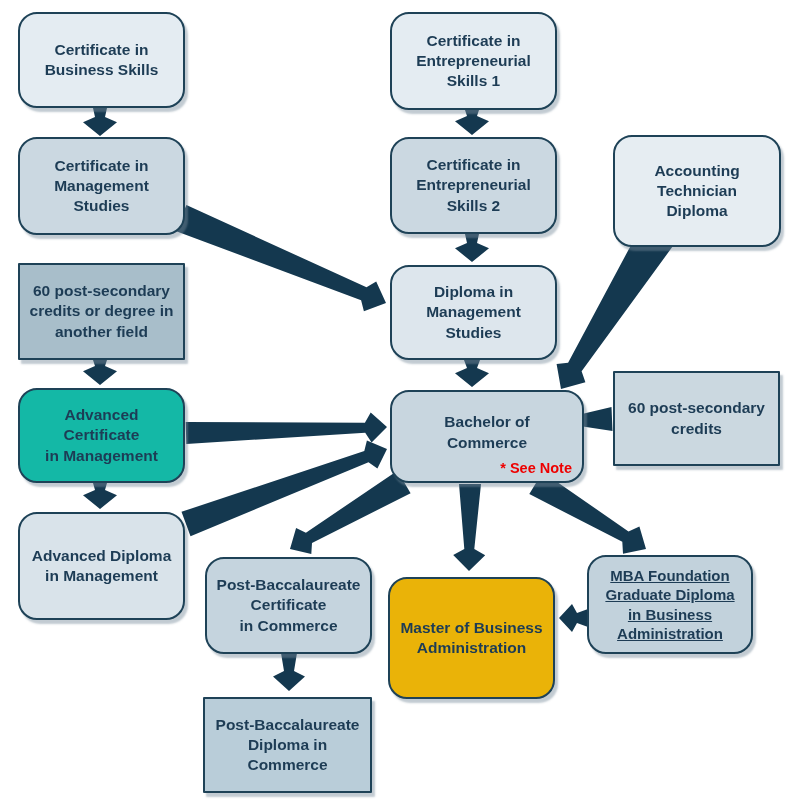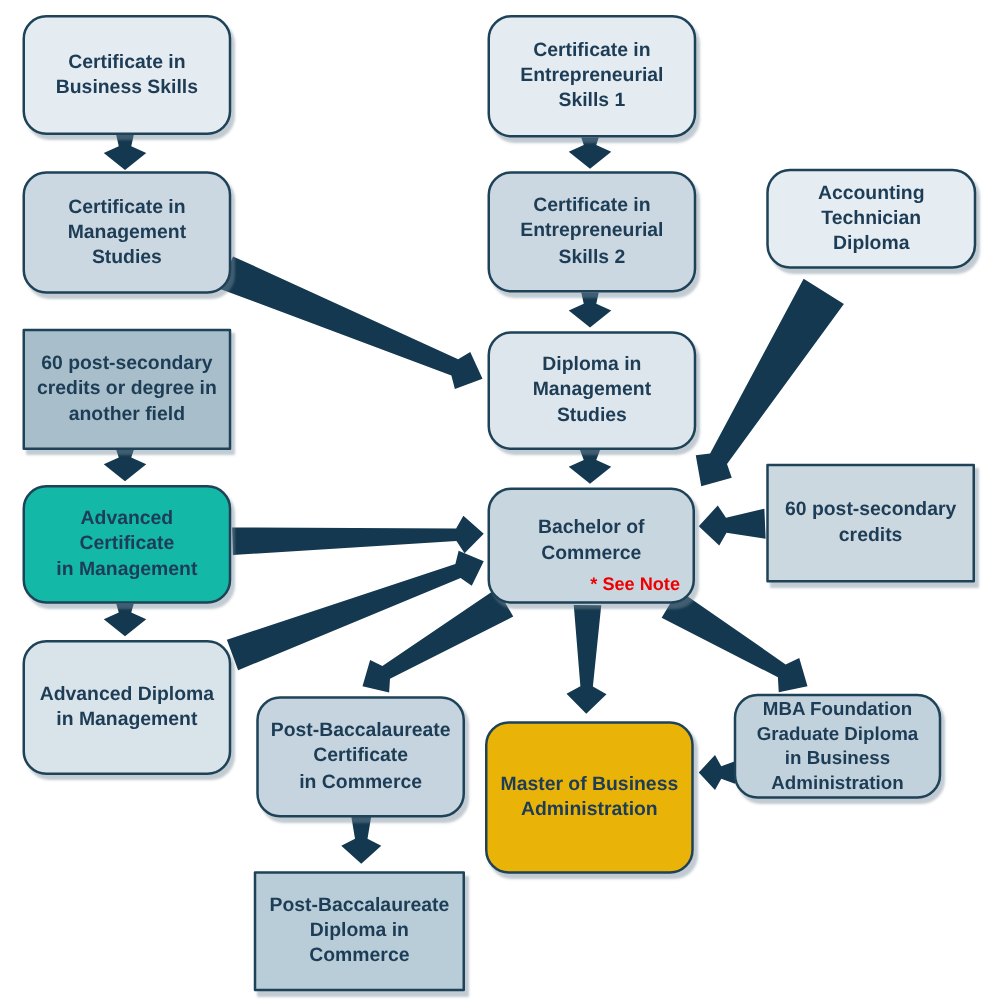--- a/index.html
+++ b/index.html
@@ -72,21 +72,21 @@
 Management
 Studies</span>
   </div>
 
   <div class="node rounded" style="left: 390px; top: 137px; width: 167px; height: 97px; background: rgb(203, 216, 225);">
     <span class="lbl">Certificate in
 Entrepreneurial
 Skills 2</span>
   </div>
 
-  <div class="node rounded" style="left: 613px; top: 135px; width: 168px; height: 80px; background: rgb(230, 237, 242);">
+  <div class="node rounded" style="left: 613px; top: 135px; width: 168px; height: 112px; background: rgb(230, 237, 242);">
     <span class="lbl">Accounting
 Technician
 Diploma</span>
   </div>
 
   <div class="node square" style="left: 18px; top: 263px; width: 167px; height: 97px; background: rgb(168, 190, 202);">
     <span class="lbl">60 post-secondary
 credits or degree in
 another field</span>
   </div>
@@ -95,21 +95,21 @@
     <span class="lbl">Diploma in
 Management
 Studies</span>
   </div>
 
   <div class="node rounded" style="left: 18px; top: 388px; width: 167px; height: 95px; background: #14b8a6;">
     <span class="lbl">Advanced Certificate
 in Management</span>
   </div>
 
-  <div class="node rounded" style="left: 390px; top: 390px; width: 166px; height: 93px; background: rgb(200, 214, 223);">
+  <div class="node rounded" style="left: 390px; top: 390px; width: 194px; height: 93px; background: rgb(200, 214, 223);">
     <span class="lbl" style="padding-bottom:10px">Bachelor of
 Commerce</span>
     <span class="note">* See Note</span>
   </div>
 
   <div class="node square" style="left: 613px; top: 371px; width: 167px; height: 95px; background: rgb(203, 216, 224);">
     <span class="lbl">60 post-secondary
 credits</span>
   </div>
 
@@ -122,21 +122,21 @@
     <span class="lbl">Post-Baccalaureate
 Certificate
 in Commerce</span>
   </div>
 
   <div class="node rounded" style="left: 388px; top: 577px; width: 167px; height: 122px; background: #eab308;">
     <span class="lbl">Master of Business
 Administration</span>
   </div>
 
-  <div class="node rounded" style="left: 587px; top: 555px; width: 166px; height: 84px; background: rgb(194, 210, 220);">
+  <div class="node rounded" style="left: 587px; top: 555px; width: 166px; height: 99px; background: rgb(194, 210, 220); text-decoration: underline;">
     <span class="lbl" style="font-size:15px">MBA Foundation
 Graduate Diploma
 in Business
 Administration</span>
   </div>
 
   <div class="node square" style="left: 203px; top: 697px; width: 169px; height: 96px; background: rgb(185, 205, 217);">
     <span class="lbl">Post-Baccalaureate
 Diploma in
 Commerce</span>

